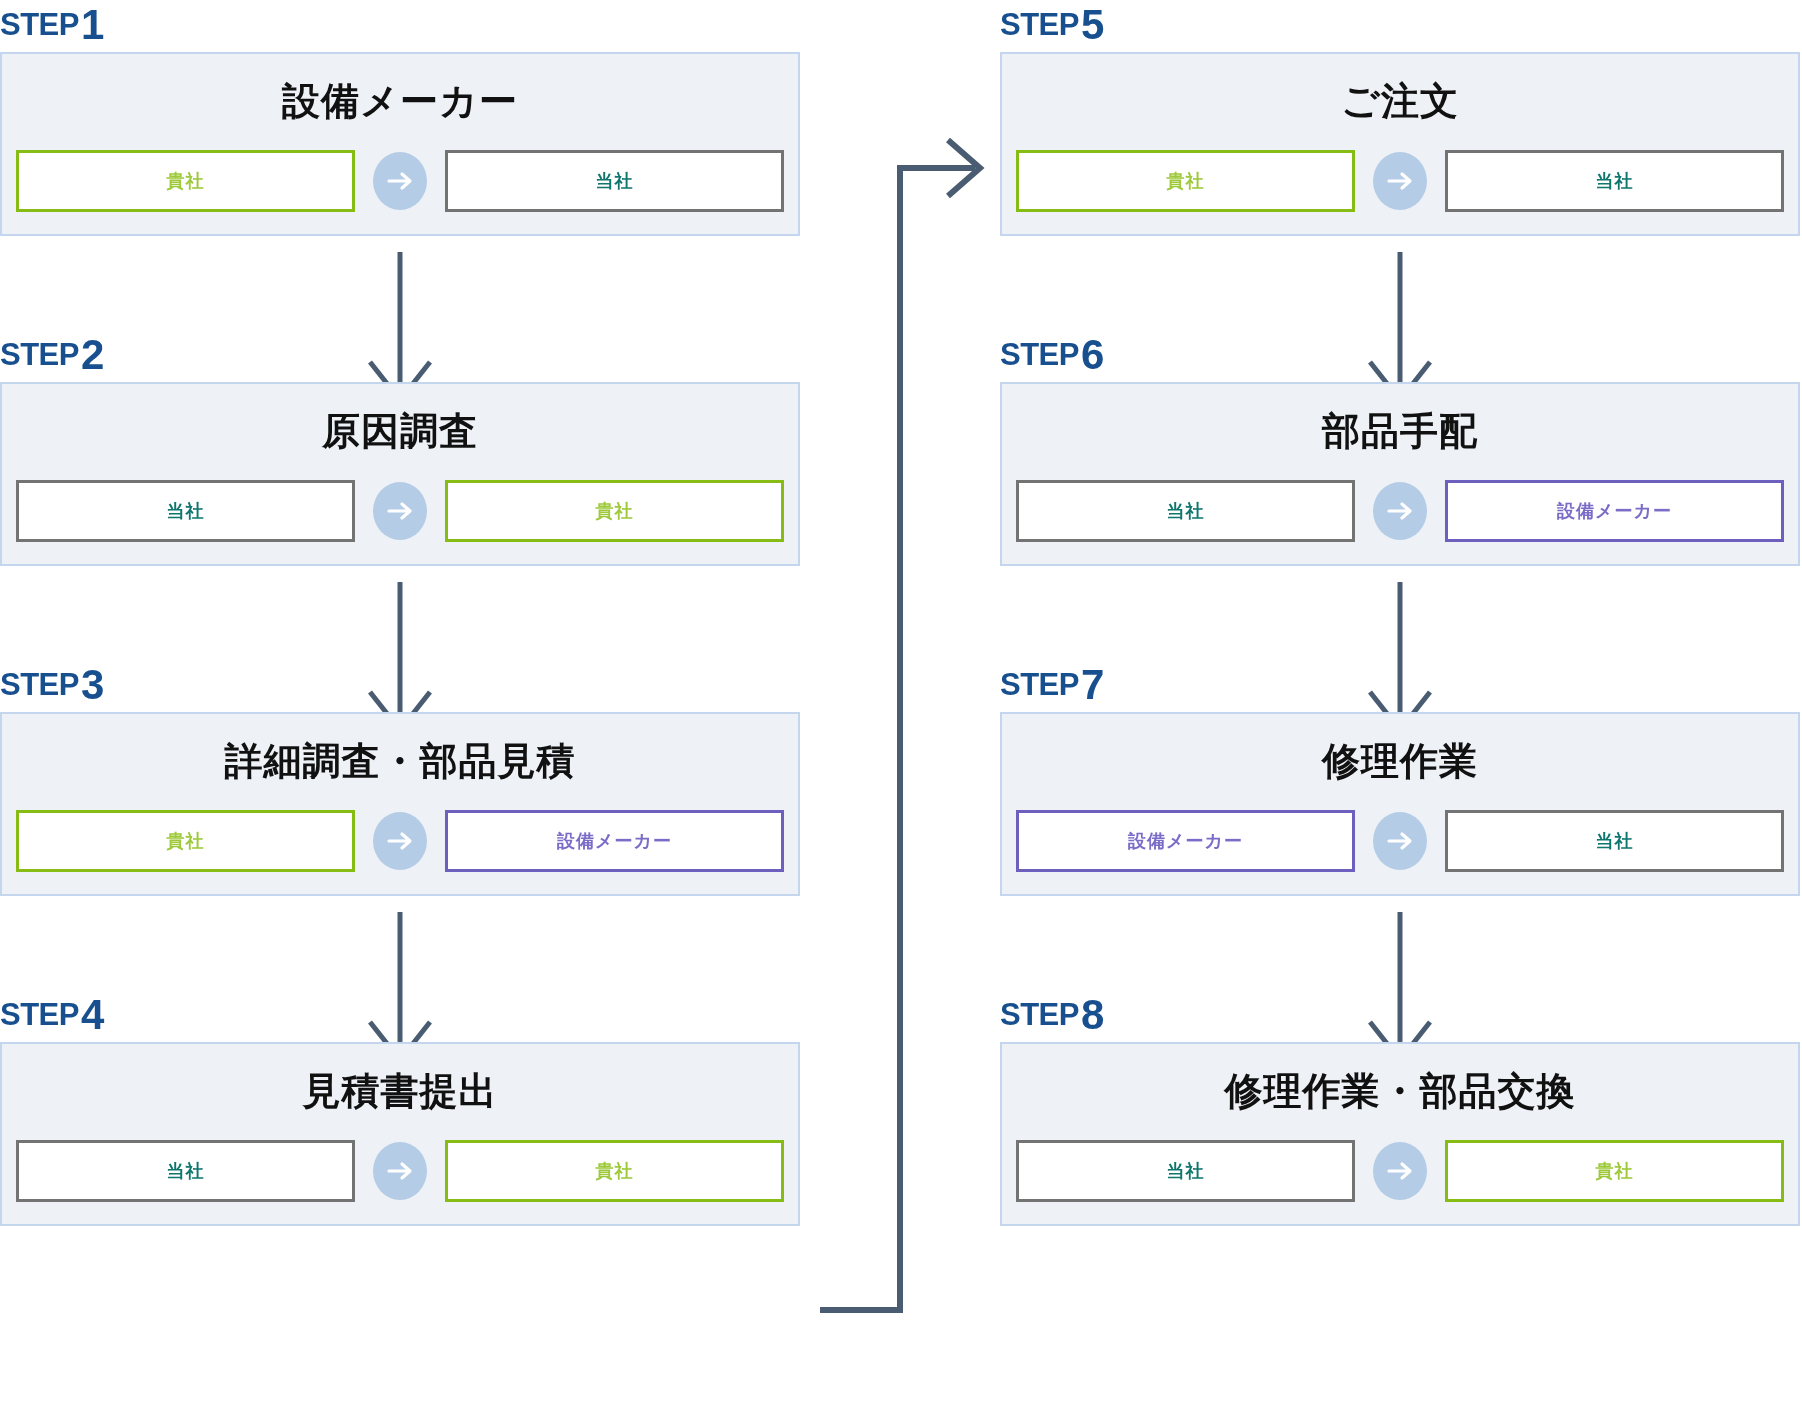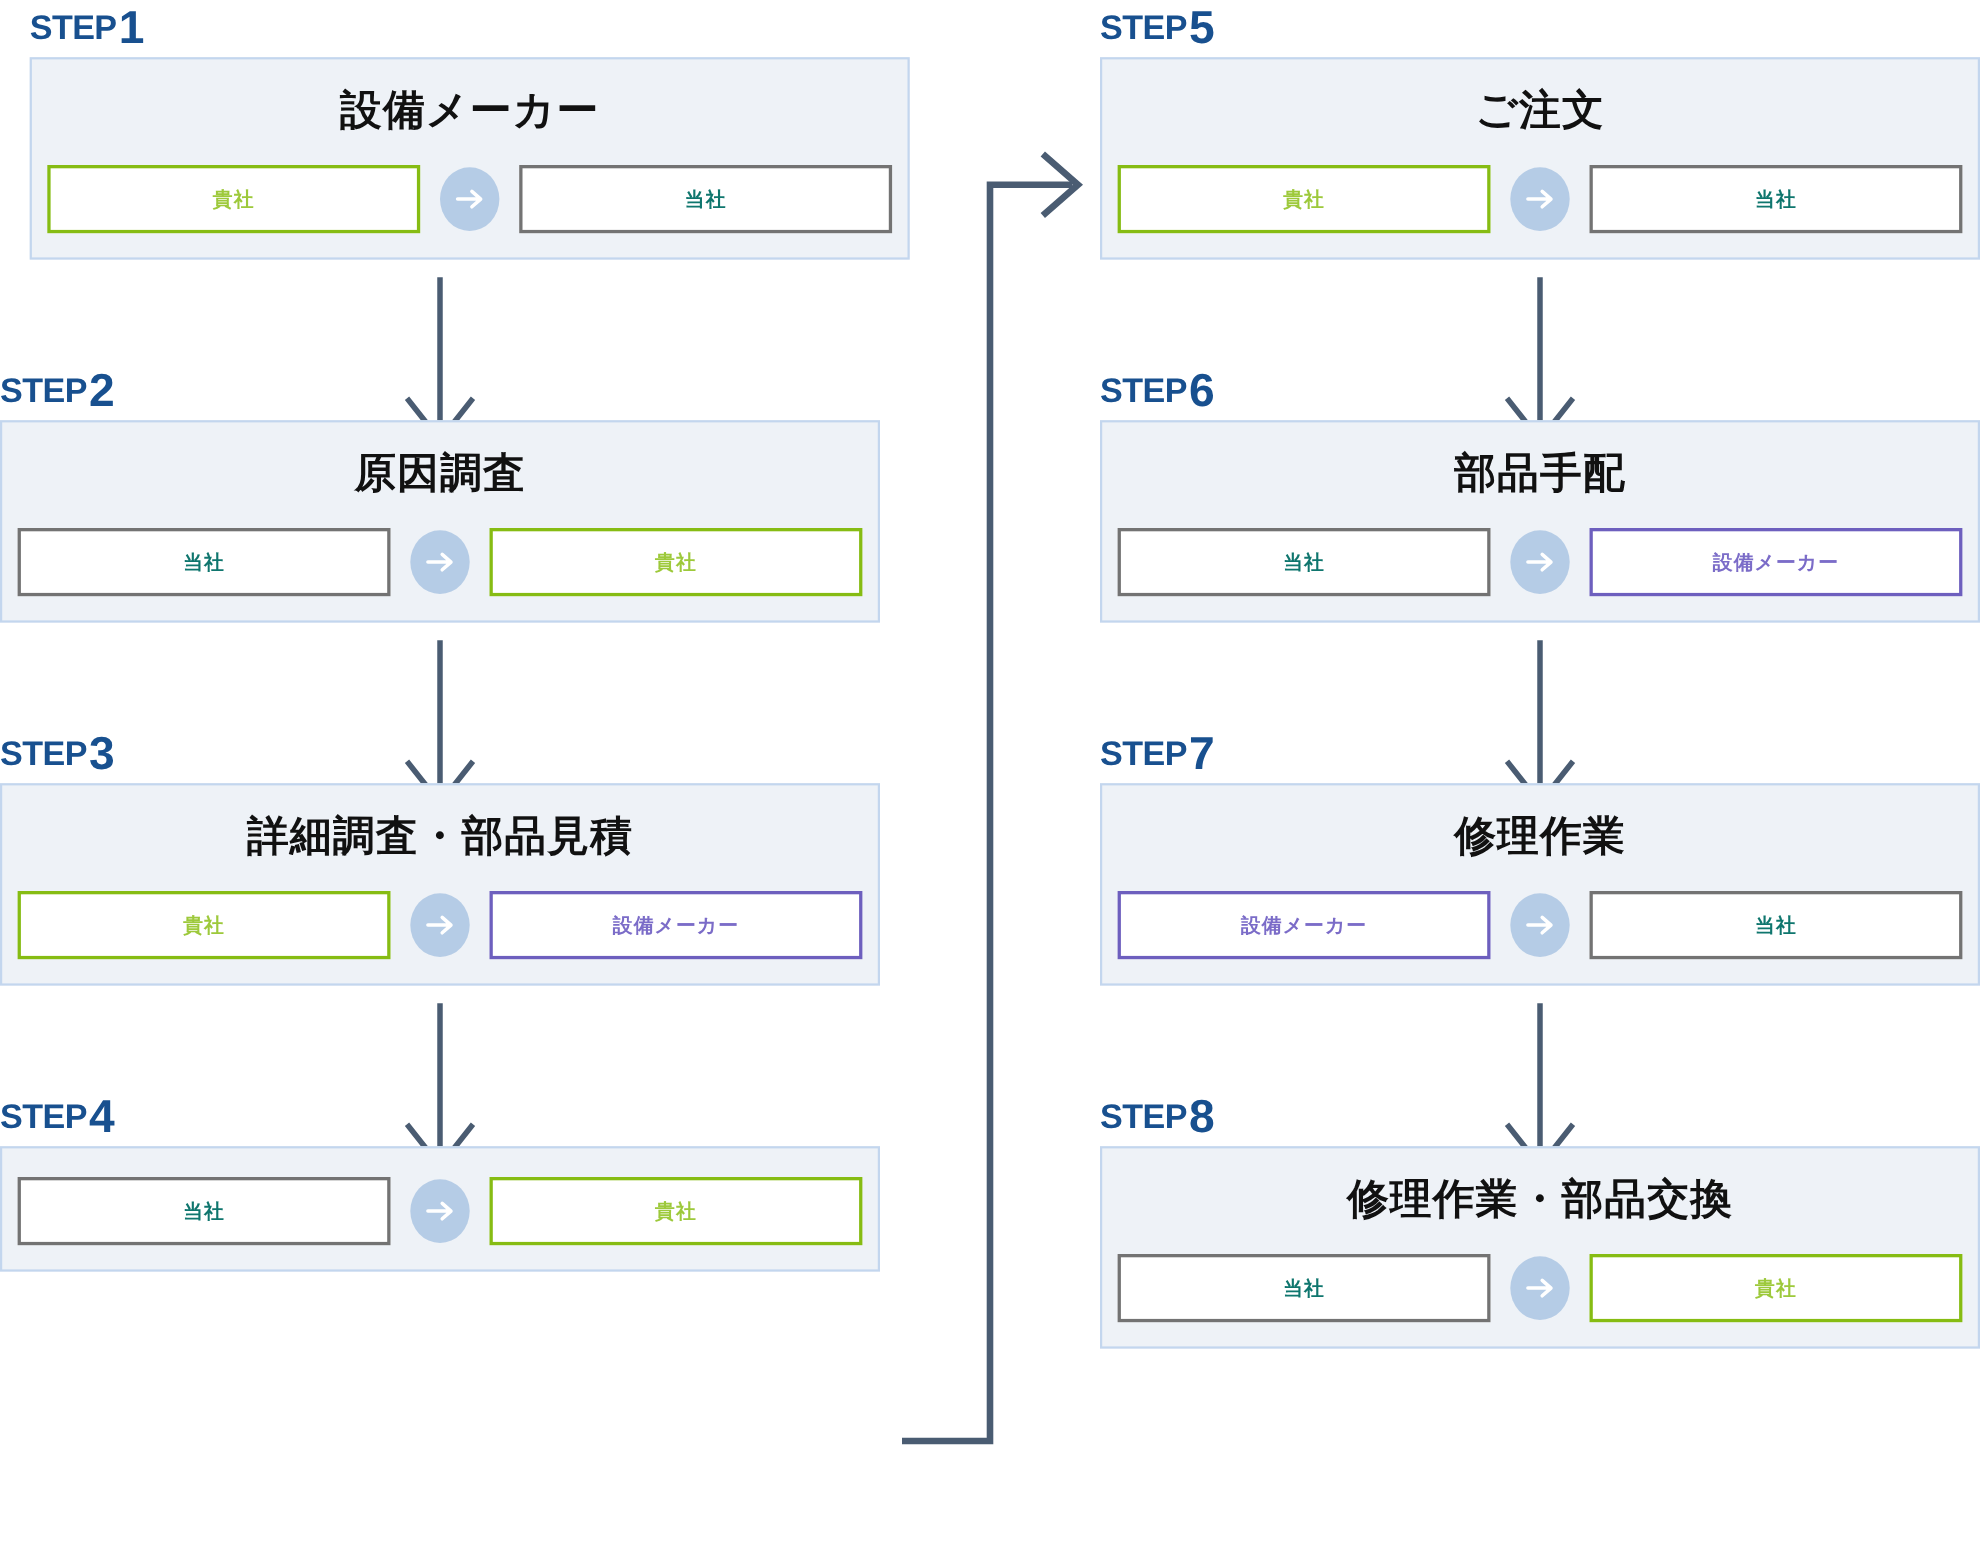--- a/index.html
+++ b/index.html
@@ -157,21 +157,21 @@
     </g>
 
     <g>
       <line x1="1400" y1="912" x2="1400" y2="1060" stroke="#4a5c72" stroke-width="5"></line>
       <polyline points="1370,1022 1400,1060 1430,1022" fill="none" stroke="#4a5c72" stroke-width="5"></polyline>
     </g>
   </svg>
 
   <div class="column left">
 
-    <div class="step-block" style="top:0px;margin-left:27px;">
+    <div class="step-block" style="top:0px;">
       <div class="step-label">
         <span class="step-word">STEP</span><span class="step-num">1</span>
       </div>
       <div class="step-card">
         <div class="step-title">設備メーカー</div>
         <div class="actor-row">
           <div class="actor-box client">貴社</div>
           <div class="actor-arrow">
             <svg width="62" height="62" viewBox="0 0 62 62">
                 <ellipse cx="31" cy="31" rx="27" ry="29" fill="#b5cce6"></ellipse>
@@ -219,20 +219,21 @@
           <div class="actor-box maker">設備メーカー</div>
         </div>
       </div>
     </div>
 
     <div class="step-block" style="top:990px;">
       <div class="step-label">
         <span class="step-word">STEP</span><span class="step-num">4</span>
       </div>
       <div class="step-card">
+        <div class="step-title">見積書提出</div>
         <div class="actor-row">
           <div class="actor-box company">当社</div>
           <div class="actor-arrow">
             <svg width="62" height="62" viewBox="0 0 62 62">
                 <ellipse cx="31" cy="31" rx="27" ry="29" fill="#b5cce6"></ellipse>
                 <path d="M20 31 H40 M33 24 L41 31 L33 38" fill="none" stroke="#ffffff" stroke-width="3.2" stroke-linecap="round" stroke-linejoin="round"></path>
               </svg>
           </div>
           <div class="actor-box client">貴社</div>
         </div>

